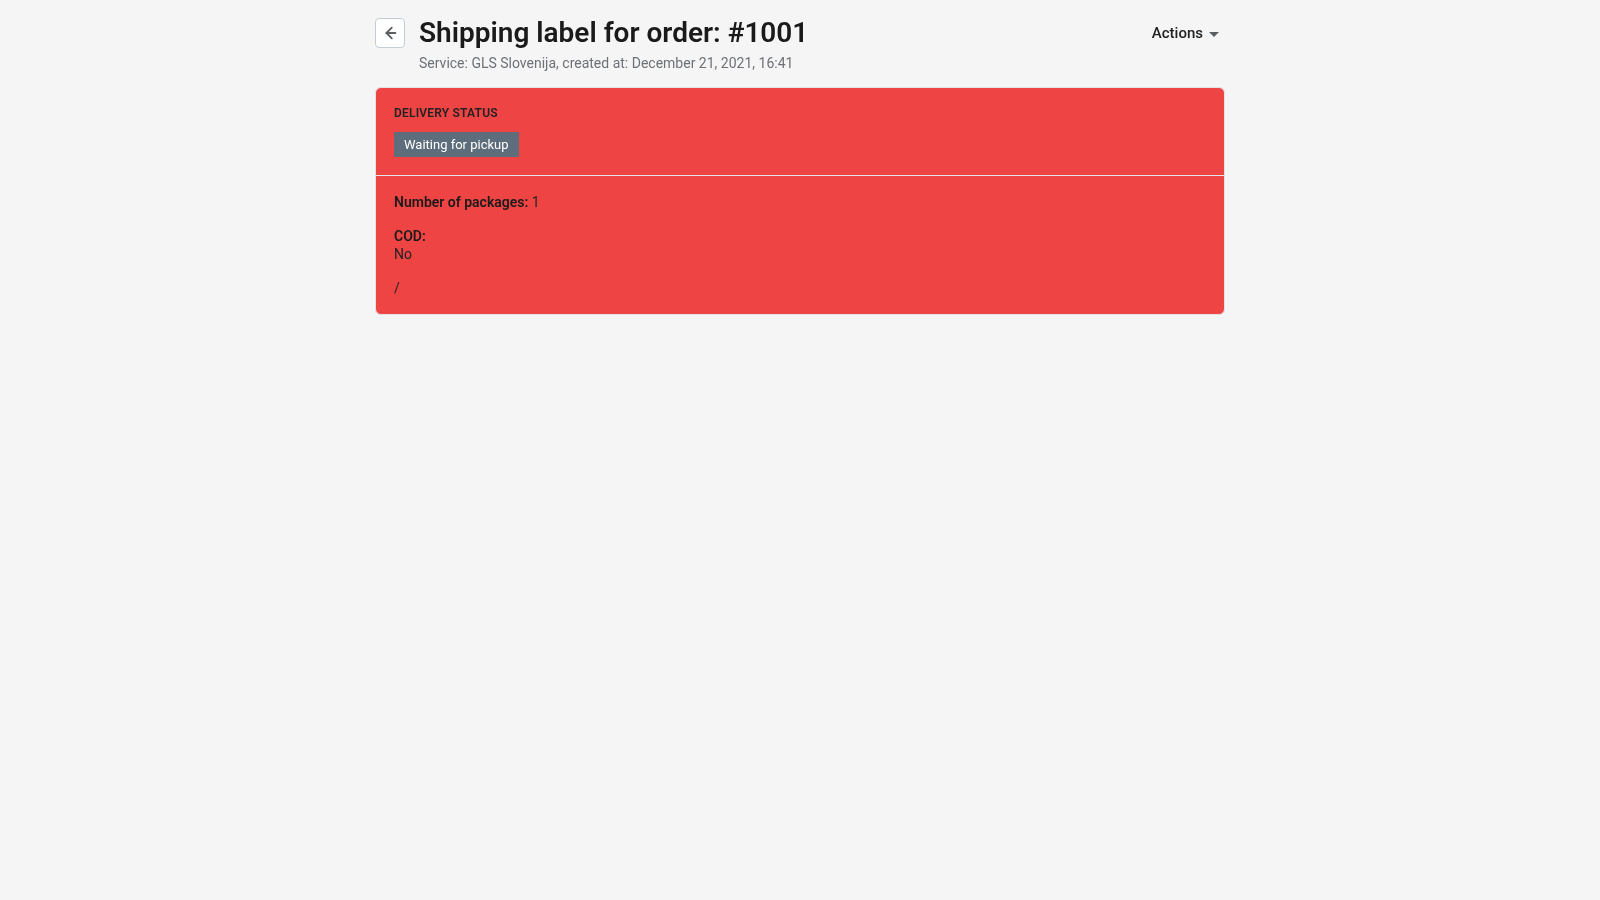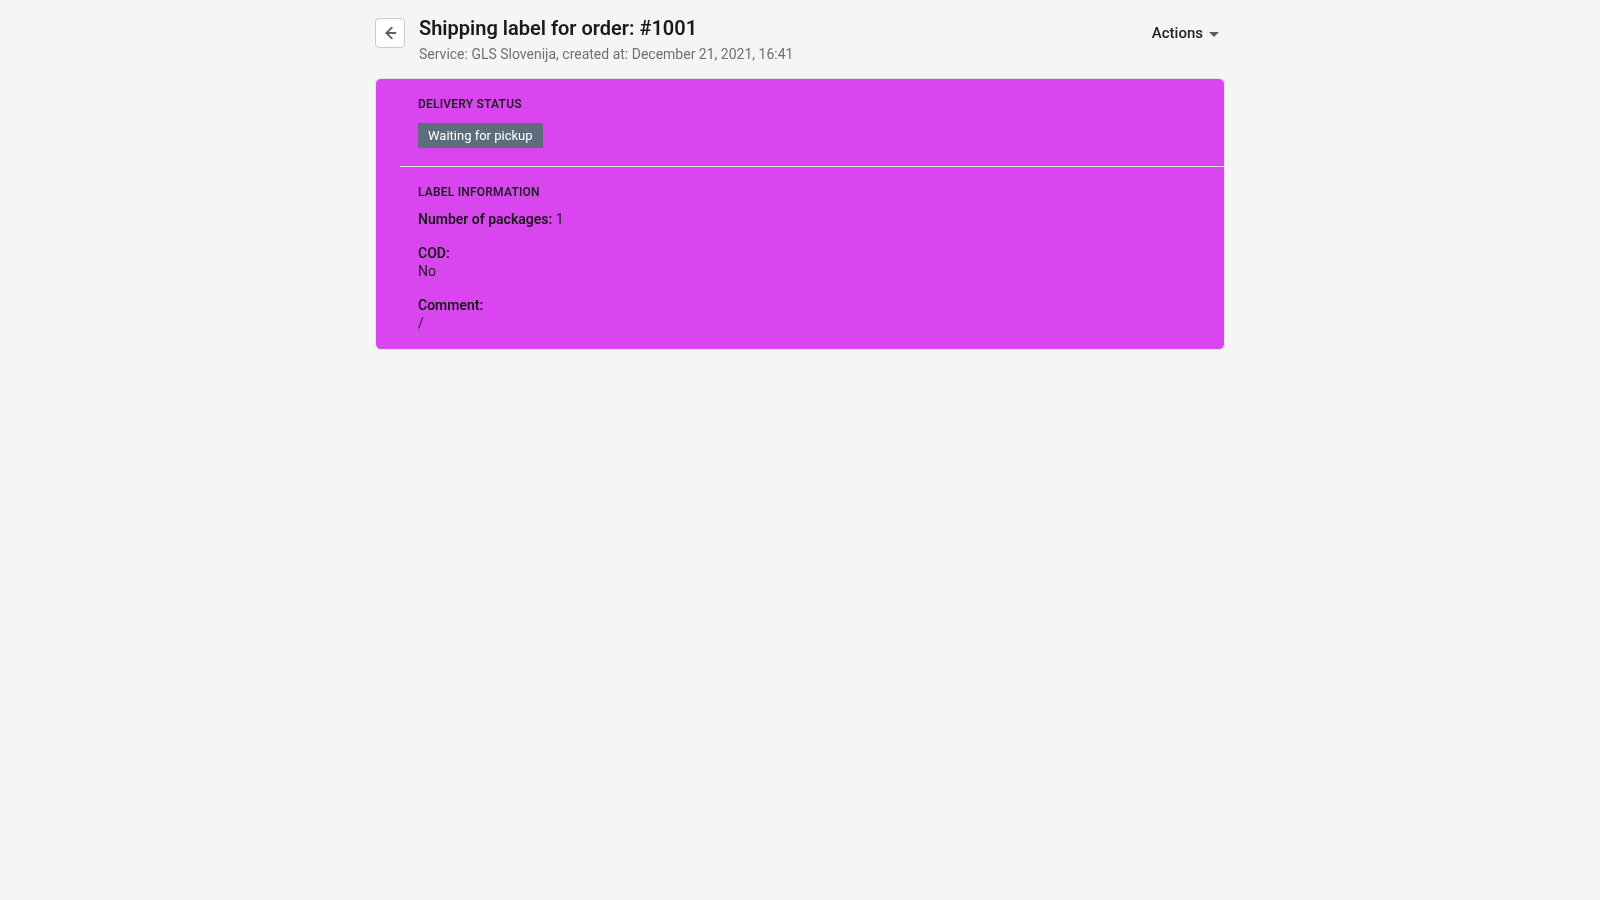--- a/index.html
+++ b/index.html
@@ -48,21 +48,21 @@
       height: 18px;
       stroke: #5c5f62;
       fill: none;
     }
     .title-block {
       display: flex;
       flex-direction: column;
       gap: 6px;
     }
     .page-title {
-      font-size: 20px;
+      font-size: 28px;
       font-weight: 600;
       color: #1a1a1a;
     }
     .page-subtitle {
       font-size: 14px;
       color: #6d7175;
     }
     .actions-btn {
       display: flex;
       align-items: center;
@@ -76,25 +76,24 @@
     }
     .chevron-down {
       width: 0;
       height: 0;
       border-left: 5px solid transparent;
       border-right: 5px solid transparent;
       border-top: 5px solid #5c5f62;
       margin-top: 2px;
     }
     .card {
-      background: #d946ef;
+      background: #ef4444;
       border: 1px solid #e1e3e5;
       border-radius: 6px;
       overflow: hidden;
-      padding-left: 24px;
     }
     .section {
       padding: 18px;
     }
     .section + .section {
       border-top: 1px solid #e1e3e5;
     }
     .section-heading {
       font-size: 12px;
       font-weight: 600;
@@ -160,34 +159,32 @@
   </div>
 
   <div class="card">
     <div class="section">
       <div class="section-heading">DELIVERY STATUS</div>
       <span class="status-badge">Waiting for pickup</span>
     </div>
 
 
     <div class="section">
-      <div class="section-heading">LABEL INFORMATION</div>
 
       <div class="info-row">
         <span class="info-label">Number of packages:</span>
         <span class="info-value">1</span>
       </div>
 
       <div class="info-row">
       </div>
 
       <div class="info-row">
         <div class="info-label">COD:</div>
         <div class="info-value-block">No</div>
       </div>
 
       <div class="info-row">
-        <div class="info-label">Comment:</div>
         <div class="info-value-block">/</div>
       </div>
     </div>
   </div>
 </div>
 
 </body></html>

